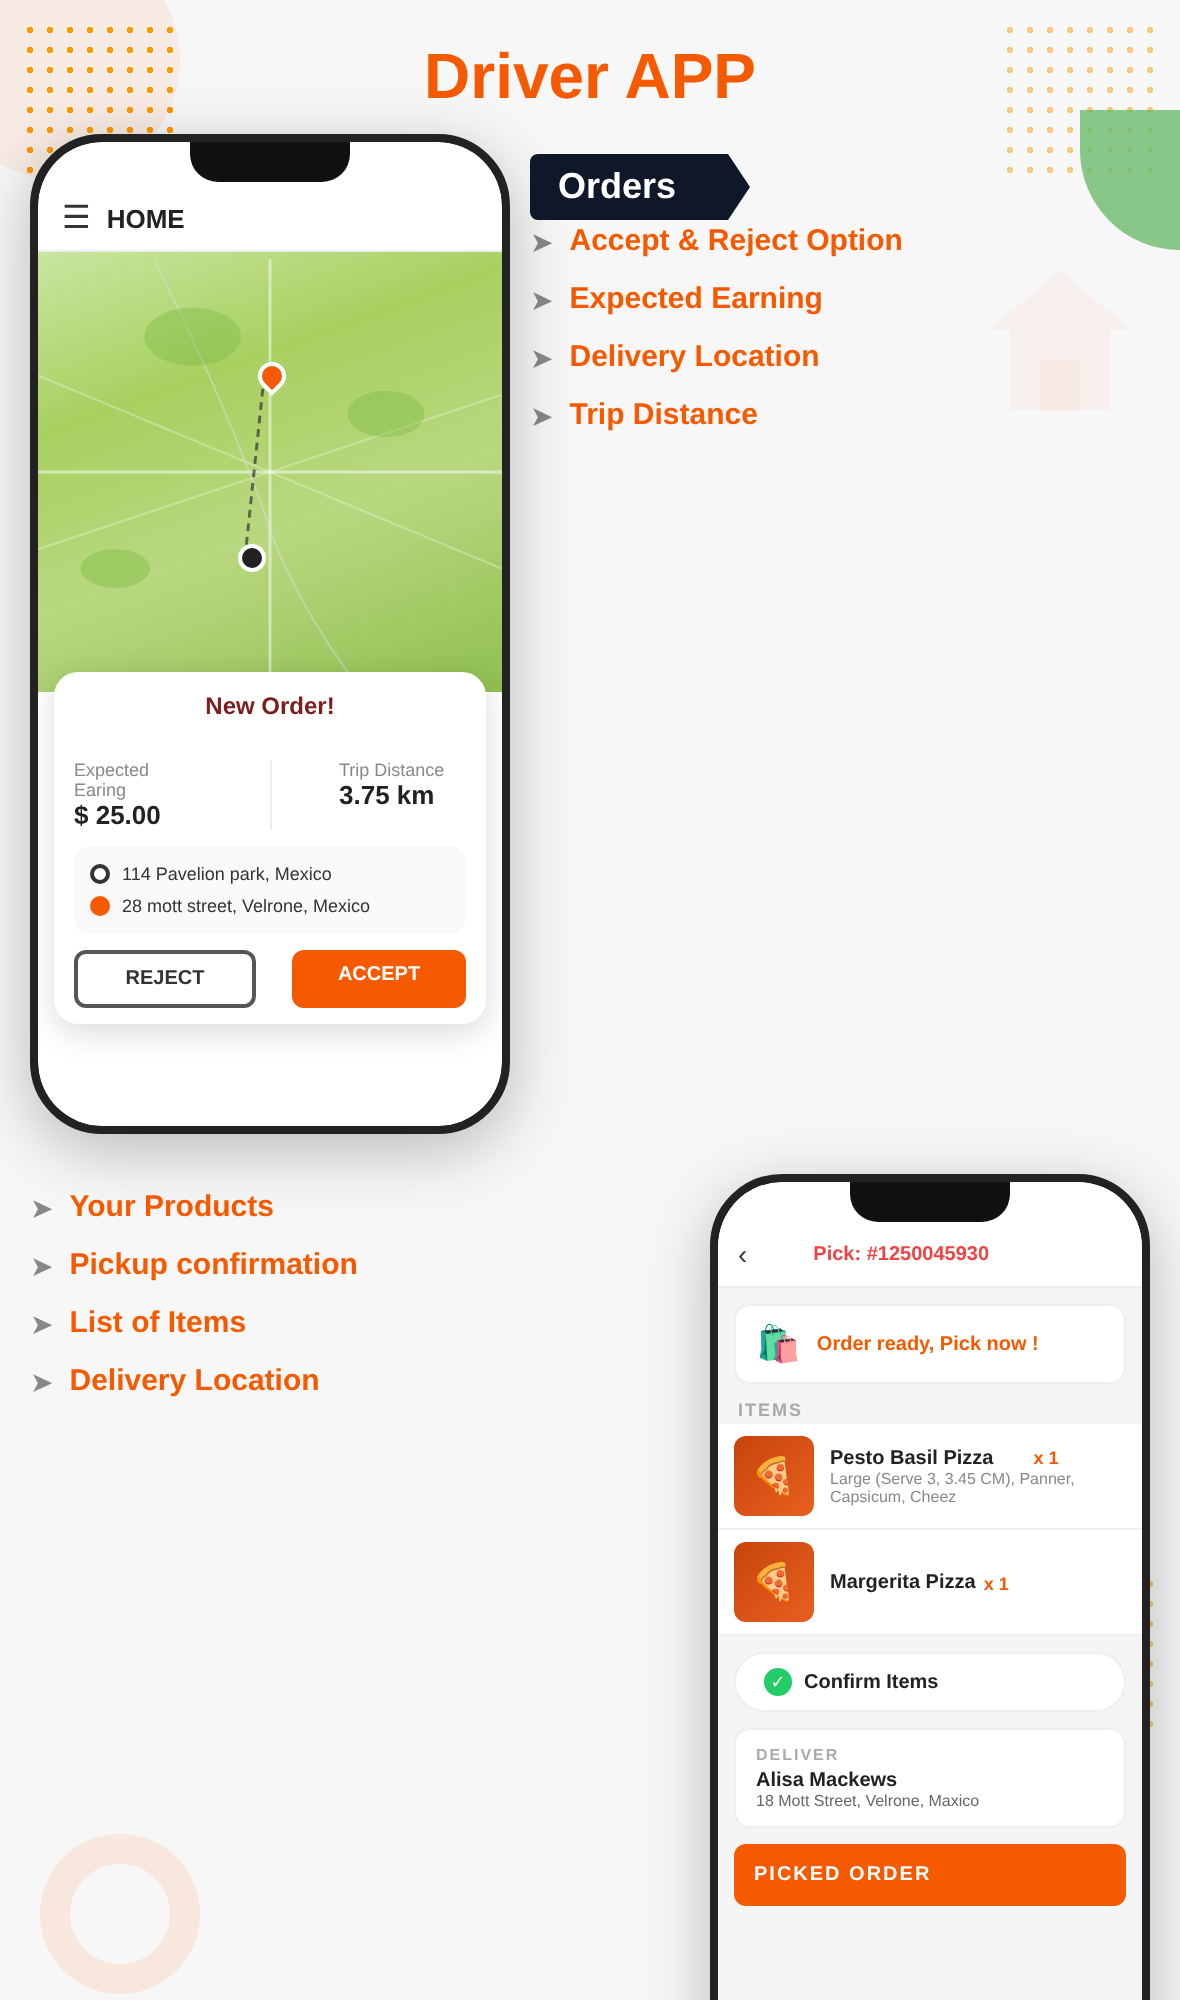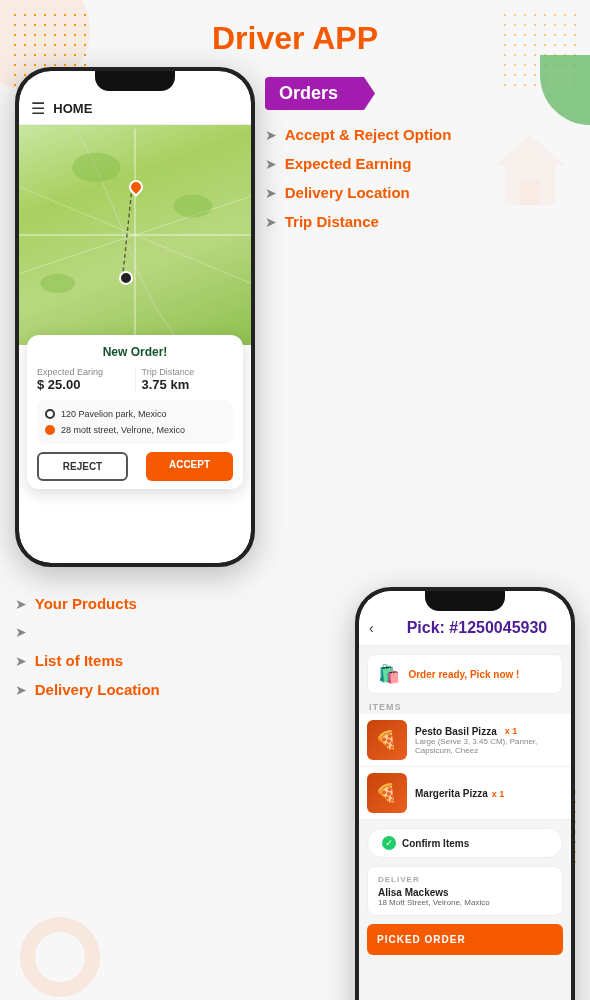--- a/index.html
+++ b/index.html
@@ -150,27 +150,28 @@
       margin: -10px 8px 0;
       box-shadow: 0 4px 16px rgba(0,0,0,0.15);
       padding: 10px 10px 8px;
       position: relative;
       z-index: 5;
     }
     .order-card-title {
       text-align: center;
       font-size: 12px;
       font-weight: 700;
-      color: #14532d;
-      margin-bottom: 8px;
+      color: #7f1d1d;
+      margin-bottom: 20px;
     }
     .order-stats {
       display: flex;
       justify-content: flex-start;
       margin-bottom: 8px;
+      gap: 28px;
     }
     .stat-block { flex: 1; }
     .stat-label {
       font-size: 9px;
       color: #888;
     }
     .stat-value {
       font-size: 13px;
       font-weight: 700;
       color: #222;
@@ -236,27 +237,27 @@
       text-align: center;
     }
 
     
     .orders-panel {
       flex: 1;
       padding-top: 10px;
     }
     .section-badge {
       display: inline-block;
-      background: #a21caf;
+      background: #0f172a;
       color: #fff;
       font-size: 18px;
       font-weight: 800;
       padding: 6px 20px 6px 14px;
       border-radius: 4px;
-      margin-bottom: 16px;
+      margin-bottom: 2px;
       clip-path: polygon(0 0, 90% 0, 100% 50%, 90% 100%, 0 100%);
       min-width: 110px;
     }
     .feature-item {
       display: flex;
       align-items: center;
       gap: 8px;
       margin-bottom: 12px;
     }
     .arrow-icon {
@@ -315,23 +316,23 @@
     .order-header {
       display: flex;
       align-items: center;
       gap: 6px;
       padding: 28px 10px 8px;
       background: #fff;
       border-bottom: 1px solid #eee;
     }
     .back-arrow { font-size: 14px; color: #333; }
     .order-id {
-      font-size: 16px;
-      font-weight: 700;
-      color: #4c1d95;
+      font-size: 10px;
+      font-weight: 700;
+      color: #ef4444;
       padding-left: 27px;
     }
     .ready-banner {
       margin: 8px 8px 4px;
       background: #fff;
       border-radius: 8px;
       border: 1px solid #eee;
       display: flex;
       align-items: center;
       gap: 8px;
@@ -514,21 +515,21 @@
           </div>
           <div class="stat-divider"></div>
           <div class="stat-block">
             <div class="stat-label">Trip Distance</div>
             <div class="stat-value">3.75 km</div>
           </div>
         </div>
         <div class="order-locations">
           <div class="location-row">
             <div class="loc-dot-white"></div>
-            <span>120 Pavelion park, Mexico</span>
+            <span>114 Pavelion park, Mexico</span>
           </div>
           <div class="location-row">
             <div class="loc-dot-orange"></div>
             <span>28 mott street, Velrone, Mexico</span>
           </div>
         </div>
         <div class="order-buttons">
           <div class="btn-reject">REJECT</div>
           <div class="btn-accept">ACCEPT</div>
         </div>
@@ -566,20 +567,21 @@
 
   <div class="pick-left">
 
     <div class="pick-features">
       <div class="feature-item">
         <span class="arrow-icon">➤</span>
         <span class="feature-label">Your Products</span>
       </div>
       <div class="feature-item">
         <span class="arrow-icon">➤</span>
+        <span class="feature-label">Pickup confirmation</span>
       </div>
       <div class="feature-item">
         <span class="arrow-icon">➤</span>
         <span class="feature-label">List of Items</span>
       </div>
       <div class="feature-item">
         <span class="arrow-icon">➤</span>
         <span class="feature-label">Delivery Location</span>
       </div>
     </div>
@@ -597,21 +599,21 @@
       <div class="ready-banner">
         <span class="ready-icon">🛍️</span>
         <span class="ready-text">Order ready, Pick now !</span>
       </div>
 
       <div class="items-label">ITEMS</div>
 
       <div class="pizza-item">
         <div class="pizza-img">🍕</div>
         <div class="pizza-info">
-          <div style="display:flex;align-items:center;gap:8px;">
+          <div style="display:flex;align-items:center;gap:20px;">
             <span class="pizza-name">Pesto Basil Pizza</span>
             <span class="pizza-qty">x 1</span>
           </div>
           <div class="pizza-desc">Large (Serve 3, 3.45 CM), Panner, Capsicum, Cheez</div>
         </div>
       </div>
 
       <div class="pizza-item">
         <div class="pizza-img">🍕</div>
         <div class="pizza-info">

